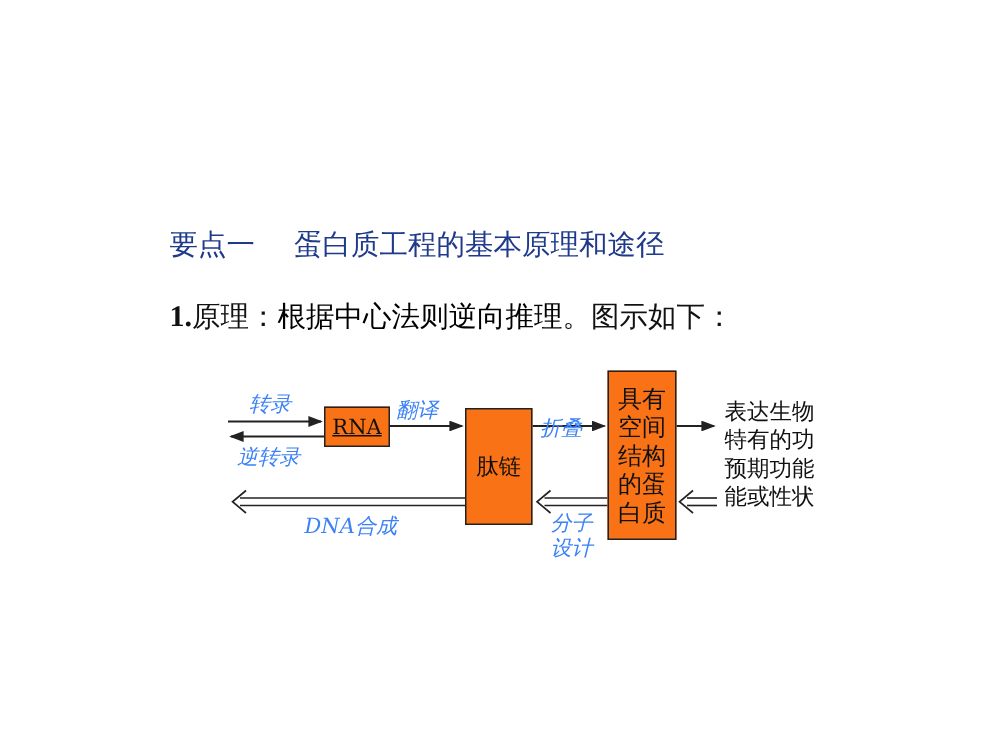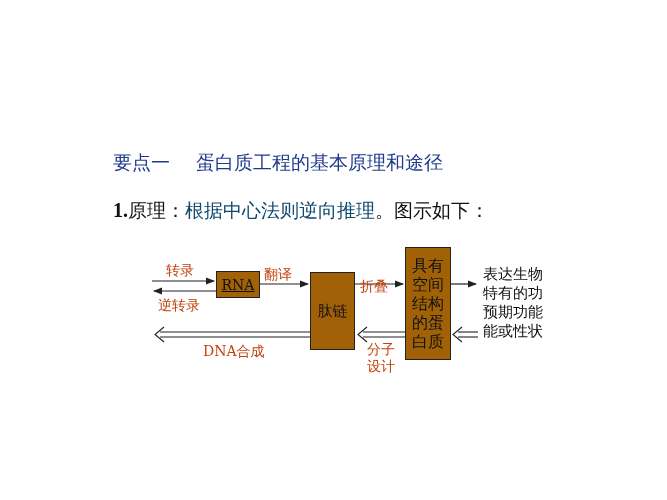--- a/index.html
+++ b/index.html
@@ -4,24 +4,24 @@
 <style>
   html, body { margin: 0; padding: 0; background: #ffffff; }
   #stage { position: relative; width: 667px; height: 500px; background: #ffffff; overflow: hidden;
     font-family: "DejaVu Serif", "Liberation Serif", serif; color: #111; }
   .heading { position: absolute; left: 113px; top: 150px; font-size: 19px; color: #1f3a8a; white-space: nowrap;
     font-family: "DejaVu Sans", sans-serif; }
   .heading .gap { display: inline-block; width: 26px; }
   .principle { position: absolute; left: 113px; top: 198px; font-size: 19px; color: #111; white-space: nowrap;
     font-family: "DejaVu Sans", sans-serif; }
   .principle .num { font-weight: bold; font-family: "Liberation Serif", serif; font-size: 20px; }
-  .principle .red { color: #0c4a6e; font-family: Liberation Serif, serif; }
-  .box { position: absolute; border: 1.3px solid #222; box-sizing: border-box; background: #a16207;
+  .principle .red { color: #000000; font-family: Liberation Serif, serif; }
+  .box { position: absolute; border: 1.3px solid #222; box-sizing: border-box; background: #f97316;
     display: flex; align-items: center; justify-content: center; font-size: 14px; }
-  .lbl { position: absolute; font-size: 14px; white-space: nowrap; color: #c2410c; line-height: 16px; }
+  .lbl { position: absolute; font-size: 14px; white-space: nowrap; color: #3b82f6; line-height: 16px; font-style: italic; }
   .vtext { line-height: 19px; text-align: center; font-size: 16px; letter-spacing: 0px; }
   .outtext { position: absolute; left: 483px; top: 265px; font-size: 15px; line-height: 19px; width: 80px; }
   svg.lines { position: absolute; left: 0; top: 0; }
 </style>
 </head>
 <body>
 
 <div id="stage">
 
   <div class="heading">

